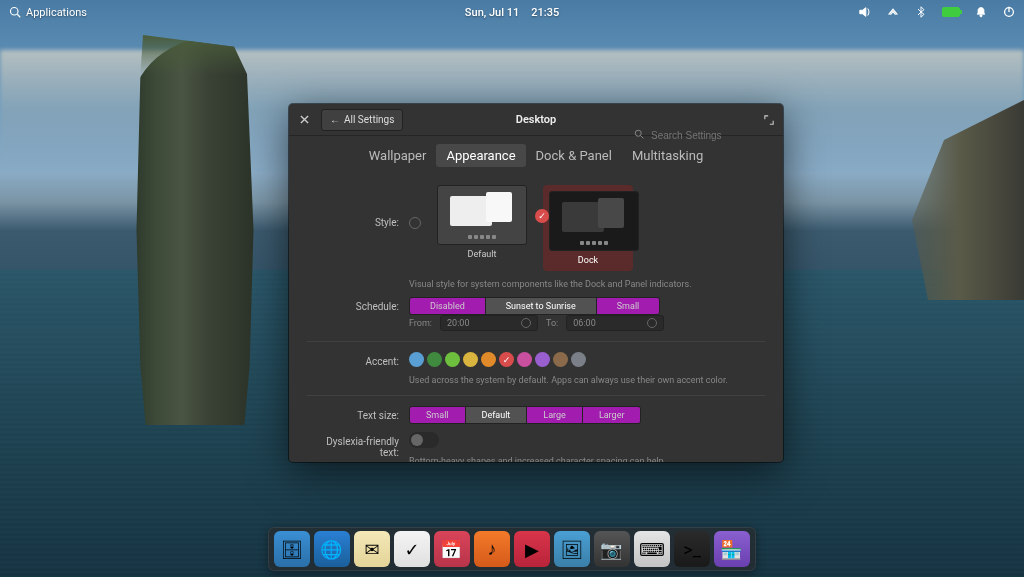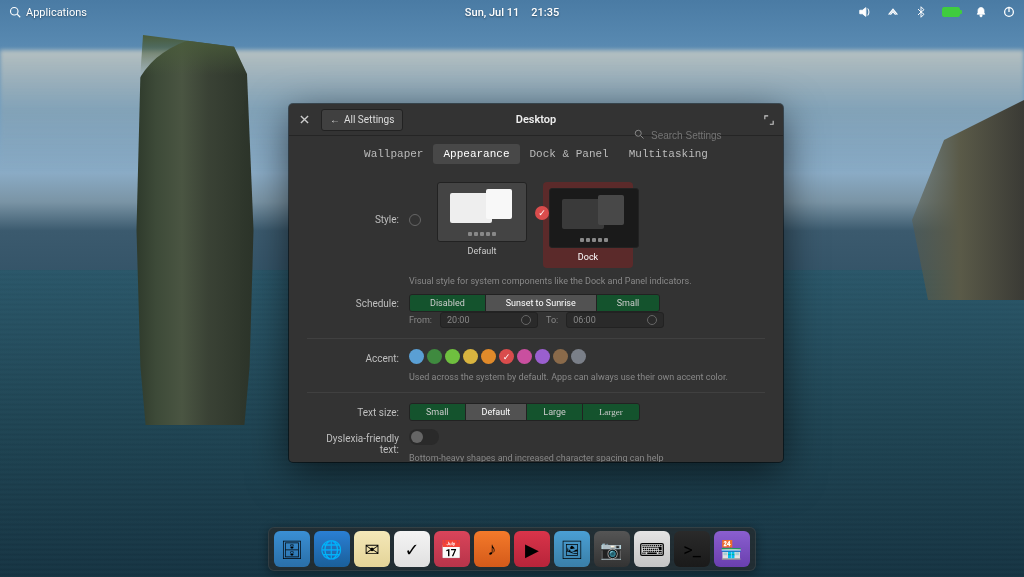--- a/index.html
+++ b/index.html
@@ -73,21 +73,21 @@
   gap:4px; font-size:10px; color:#ddd; cursor:pointer;
 }
 .win-title { position:absolute; left:50%; transform:translateX(-50%); font-size:11px; font-weight:600; color:#eee;}
 .search-wrap { margin-left:auto; display:flex; align-items:center; gap:6px;margin-top:32px; }
 .search-input {
   background:transparent; border:none; color:#aaa; font-size:10px; outline:none;
   width:100px;
 }
 .maximize { margin-left:10px; width:16px; height:16px; cursor:pointer; color:#ccc; display:flex; align-items:center; justify-content:center;}
 .content { padding:8px 18px 12px; overflow-y:auto; height:calc(100% - 32px); }
-.tabs { display:flex; justify-content:center; gap:0; margin-bottom:18px; font-size:11px;font-family:Liberation Mono, monospace;}
+.tabs { display:flex; justify-content:center; gap:0; margin-bottom:18px; font-size:13px;}
 .tab { padding:4px 10px; color:#bbb; cursor:pointer; border-radius:3px;}
 .tab.active { background:#484848; color:#fff;}
 .row { display:flex; align-items:flex-start; margin-bottom:8px; }
 .row-label { width:102px; text-align:right; padding-right:10px; font-size:10px; color:#bfbfbf; padding-top:4px;}
 .row-body { flex:1; }
 .style-cards { display:flex; gap:10px; align-items:flex-start;}
 .radio-dot { width:12px; height:12px; border:1px solid #666; border-radius:50%; margin-right:6px; margin-top:32px;}
 .style-card {
   width:90px; cursor:pointer; position:relative;
 }
@@ -100,21 +100,21 @@
 .thumb-window.small { left:48px; top:6px; width:26px; height:30px; background:#f8f8f8;}
 .thumb-window.dk { background:#3a3a3a;}
 .thumb-window.dk.small { background:#484848;}
 .thumb-dock { position:absolute; bottom:5px; left:50%; transform:translateX(-50%); display:flex; gap:2px;}
 .thumb-dock span { width:4px; height:4px; background:#888; border-radius:1px;}
 .check-badge { position:absolute; top:24px; left:-8px; width:14px; height:14px; background:#d94c4c; border-radius:50%; display:flex; align-items:center; justify-content:center; color:#fff; font-size:9px;}
 .card-label { text-align:center; font-size:9px; margin-top:4px; color:#ccc;}
 .style-card.selected .card-label { color:#fff;}
 .hint { font-size:9px; color:#888; margin-top:8px; }
 .seg { display:flex; border:1px solid #222; border-radius:3px; overflow:hidden; width:fit-content;}
-.seg-btn { padding:3px 20px; font-size:9px; background:#14532d; color:#ccc; cursor:pointer; border-right:1px solid #222;}
+.seg-btn { padding:3px 20px; font-size:9px; background:#a21caf; color:#ccc; cursor:pointer; border-right:1px solid #222;}
 .seg-btn:last-child { border-right:none;}
 .seg-btn.active { background:#525252; color:#fff;}
 .time-row { display:flex; align-items:center; gap:8px; font-size:9px; color:#888;}
 .time-field { display:flex; align-items:center; gap:40px; background:#2a2a2a; border:1px solid #222; border-radius:3px; padding:2px 6px; width:98px; justify-content:space-between;}
 .time-field .clock { width:10px; height:10px; border:1px solid #666; border-radius:50%;}
 .swatches { display:flex; gap:3px; }
 .swatch { width:15px; height:15px; border-radius:50%; cursor:pointer; position:relative;}
 .swatch.sel::after { content:'✓'; position:absolute; inset:0; display:flex; align-items:center; justify-content:center; color:#fff; font-size:9px;}
 .toggle { width:30px; height:16px; background:#2a2a2a; border-radius:8px; position:relative; cursor:pointer;}
 .toggle::after { content:''; position:absolute; left:2px; top:2px; width:12px; height:12px; background:#666; border-radius:50%;}
@@ -305,21 +305,21 @@
 
     <hr class="sep">
 
     <div class="row">
       <div class="row-label">Text size:</div>
       <div class="row-body">
         <div class="seg" id="textsize-seg">
             <div class="seg-btn" style="padding: 3px 16px;">Small</div>
             <div class="seg-btn active" style="padding: 3px 16px;">Default</div>
             <div class="seg-btn" style="padding: 3px 16px;">Large</div>
-            <div class="seg-btn" style="padding: 3px 16px; font-family: Liberation Serif, serif;">Larger</div>
+            <div class="seg-btn" style="padding: 3px 16px;">Larger</div>
           </div>
       </div>
     </div>
 
     <div class="row">
       <div class="row-label">Dyslexia-friendly text:</div>
       <div class="row-body">
         <div class="toggle"></div>
         <div class="hint" style="max-width:280px;">Bottom-heavy shapes and increased character spacing can help improve legibility and reading speed.</div>
       </div>

